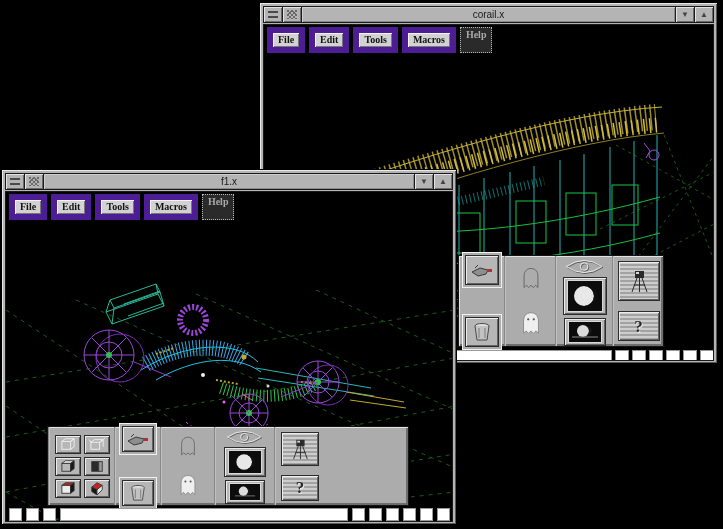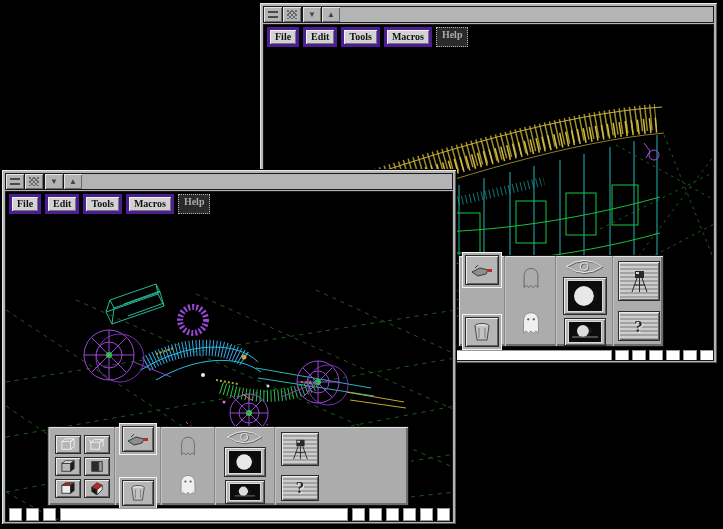--- a/index.html
+++ b/index.html
@@ -22,21 +22,21 @@
           font-size:10px;color:#1a1a1a;
           box-shadow:inset 1px 1px 0 #cfcfcf, inset -1px -1px 0 #8a8a8a;}
   .glyph-bars{width:10px;height:7px;border-top:2px solid #4a4a4a;border-bottom:2px solid #4a4a4a;}
   .glyph-pat{width:10px;height:9px;
      background:repeating-linear-gradient(45deg,#6a6a6a 0 1px,transparent 1px 3px),
                 repeating-linear-gradient(-45deg,#6a6a6a 0 1px,transparent 1px 3px);}
   .vp{position:relative;background:#000;border:1px solid #1a1a1a;overflow:hidden;}
 
   
   .mbar{position:absolute;top:2px;left:3px;display:flex;gap:4px;z-index:5;}
-  .mbtn{background:#d2d2d2;border:3px solid #4c1d95;padding:1px 5px 2px 5px;
+  .mbtn{background:#d2d2d2;border:6px solid #4c1d95;padding:1px 5px 2px 5px;
         font-family:"Liberation Serif",serif;font-weight:bold;font-size:10px;color:#111;
         box-shadow:inset 1px 1px 0 #f4f4f4, inset -1px -1px 0 #777;cursor:pointer;white-space:nowrap;}
   .mbtn.help{background:#2a2a2a;border:1px dotted #b8b8b8;color:#aaa;box-shadow:none;}
 
   
   .pal{position:absolute;background:#acacac;border:1px solid #141414;display:flex;
        box-shadow:inset 1px 1px 0 #e2e2e2, inset -2px -2px 0 #6e6e6e, 2px 2px 0 #000;}
   .sec{position:relative;height:100%;display:flex;flex-direction:column;align-items:center;}
   .sep{width:2px;height:100%;background:linear-gradient(90deg,#6a6a6a,#dedede);flex:none;}
   .pbtn{background:#b6b6b6;border:1px solid #2c2c2c;cursor:pointer;
@@ -68,20 +68,21 @@
 <div class="desktop">
 
   <div class="win" style="left:259px;top:2px;width:459px;height:362px;z-index:1;">
     <div class="tbar">
       <div class="tbtn">
           <span class="glyph-bars"></span>
         </div>
       <div class="tbtn">
           <span class="glyph-pat"></span>
         </div>
+      <div class="ttitle">corail.x</div>
       <div class="tbtn right">
           <span>▼</span>
         </div>
       <div class="tbtn right">
           <span>▲</span>
         </div>
     </div>
 
     <div class="vp" style="height:337px;">
 
@@ -239,20 +240,21 @@
   </div>
 
   <div class="win" style="left:1px;top:169px;width:456px;height:356px;z-index:2;">
     <div class="tbar">
       <div class="tbtn">
           <span class="glyph-bars"></span>
         </div>
       <div class="tbtn">
           <span class="glyph-pat"></span>
         </div>
+      <div class="ttitle">f1.x</div>
       <div class="tbtn right">
           <span>▼</span>
         </div>
       <div class="tbtn right">
           <span>▲</span>
         </div>
     </div>
 
     <div class="vp" style="height:331px;">
       <div class="mbar">

